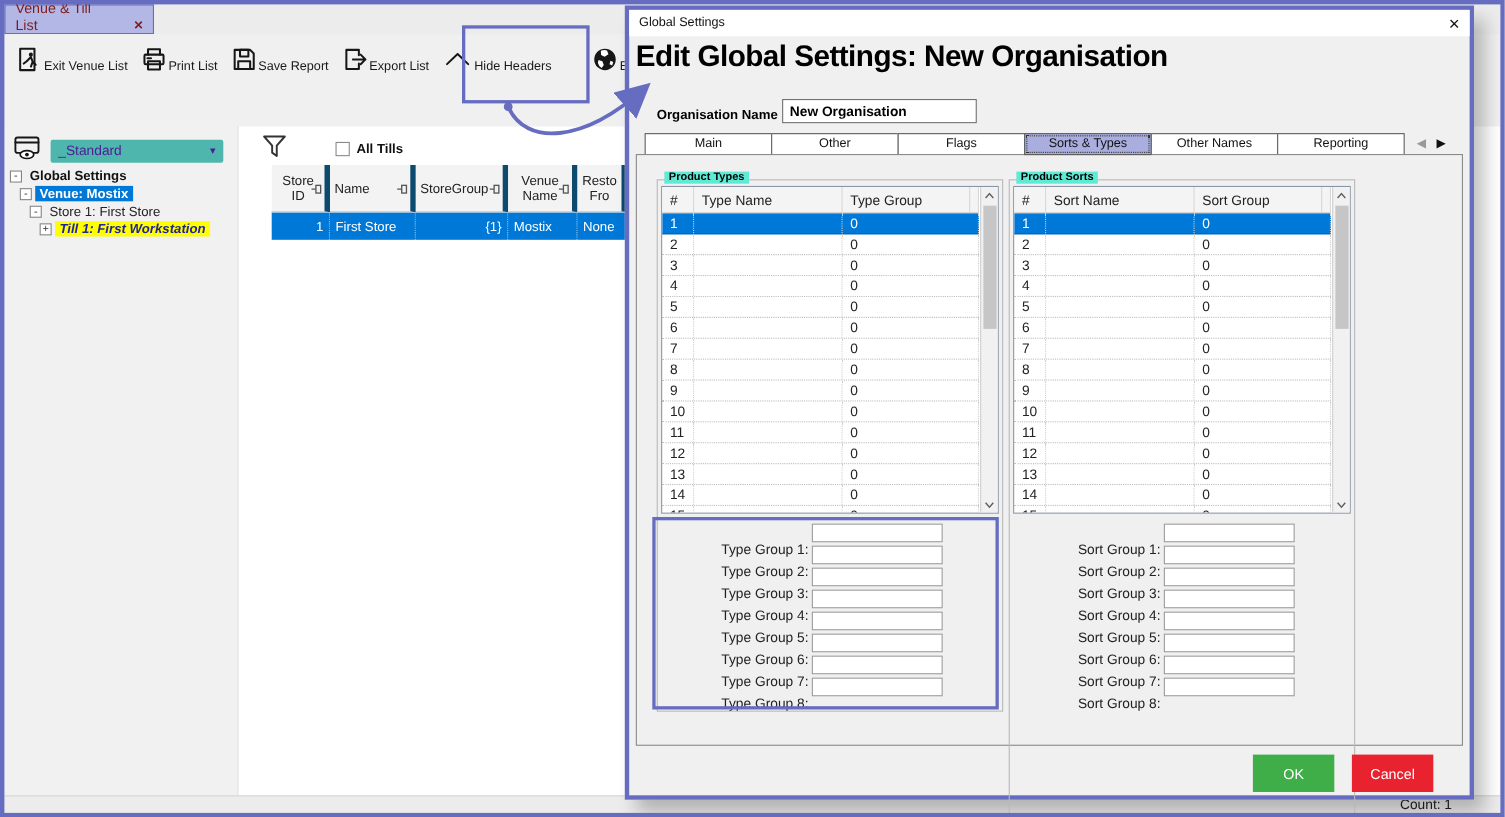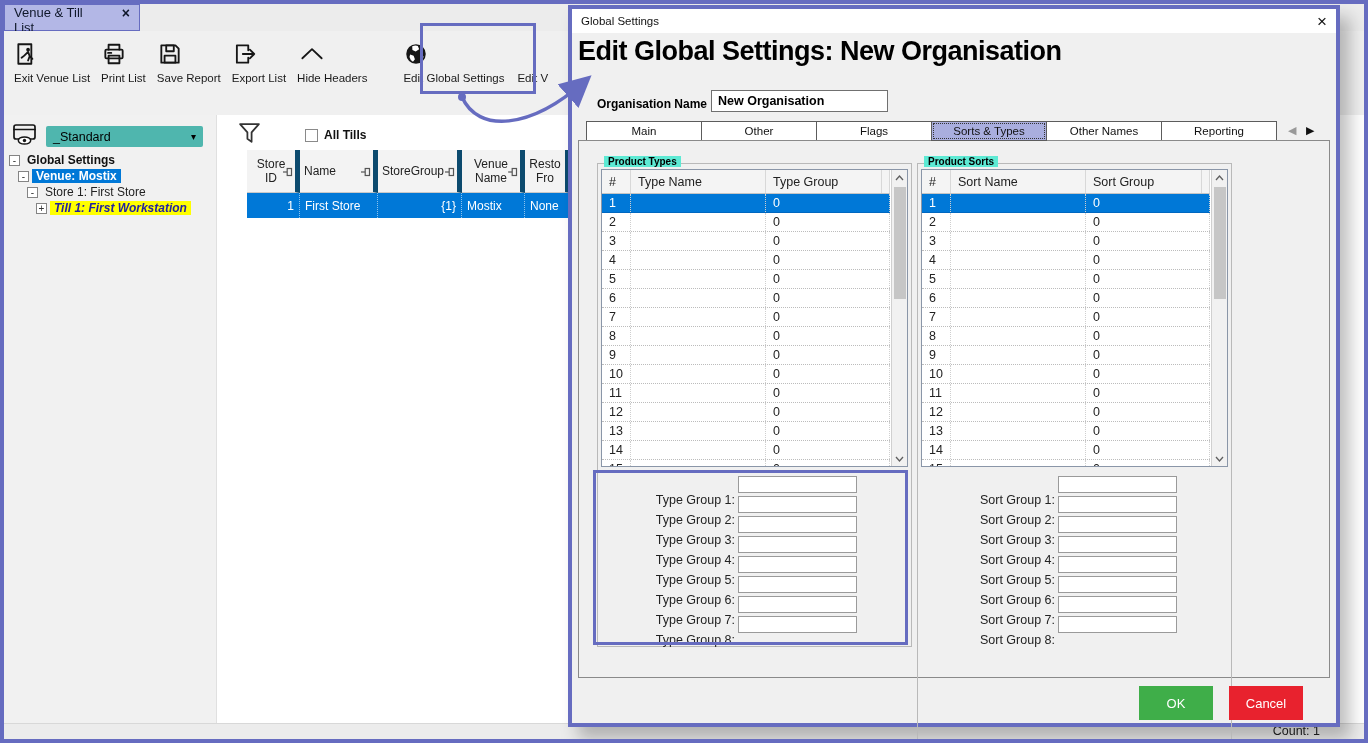--- a/index.html
+++ b/index.html
@@ -3,36 +3,36 @@
 <meta charset="utf-8">
 <style>
 * { box-sizing: border-box; margin: 0; padding: 0; }
 body { width:1368px; height:743px; position:relative; overflow:hidden;
   font-family:"Liberation Sans", sans-serif; background:#ececec; }
 
 
 .frame { position:absolute; inset:0; border:4px solid #666cc0; z-index:90; pointer-events:none; }
 .tabstrip { position:absolute; left:4px; top:4px; right:4px; height:27px; background:#ececec; }
 .doc-tab { position:absolute; left:0; top:0; width:136px; height:27px; background:#b3b7e6;
-  border:1px solid #666cc0; display:flex; align-items:flex-start; padding:0 9px; gap:20px;
-  font-size:13px; color:#0f172a; }
+  border:1px solid #666cc0; display:flex; align-items:flex-end; padding:0 9px; gap:20px;
+  font-size:13px; color:#7f1d1d; }
 .doc-tab-close { font-weight:bold; font-size:14px; margin-left:auto; }
 .toolbar { position:absolute; left:4px; top:31px; right:4px; height:84px; background:#f0f0f0;
   display:flex; align-items:flex-start; padding:10px 0 0 10px; column-gap:11px; }
-.tbtn { display:flex; flex-direction:column; align-items:flex-start; }
+.tbtn { display:flex; flex-direction:row; align-items:flex-end; }
 .tbtn-egs { margin-left:25px; width:106px; }
 .tbtn-partial { margin-left:-3px; }
 .tbicon { height:26px; display:flex; align-items:center; justify-content:center; }
 .tblabel { font-size:11.5px; color:#1a1a1a; margin-top:5px; white-space:nowrap; }
 
 
 .sidebar { position:absolute; left:4px; top:115px; width:213px; bottom:20px; background:#f1f1f1;
   border-right:1px solid #e0e0e0; }
 .layout-row { position:absolute; left:8px; top:8px; display:flex; align-items:center; }
-.layout-dd { width:157px; height:21px; background:#4fb6ae; color:#000000; display:flex;
+.layout-dd { width:157px; height:21px; background:#4fb6ae; color:#4c1d95; display:flex;
   align-items:center; font-size:12.5px; padding:0 7px; margin-left:7px; border-radius:2px; }
 .dd-arrow { margin-left:auto; font-size:10px; }
 .tree { position:absolute; left:0; top:37px; right:0; font-size:12px; }
 .trow { height:16px; display:flex; align-items:center; }
 .texp { width:11px; height:11px; border:1px solid #848484; background:#fff; color:#333;
   font-size:10px; line-height:9px; text-align:center; margin-right:3px; flex:none; }
 .tlabel { white-space:nowrap; padding:0 4px; }
 .tlabel.root { font-weight:bold; color:#111; }
 .tlabel.selected { background:#0078d7; color:#fff; font-weight:bold; }
 .tlabel.normal { color:#222; }

